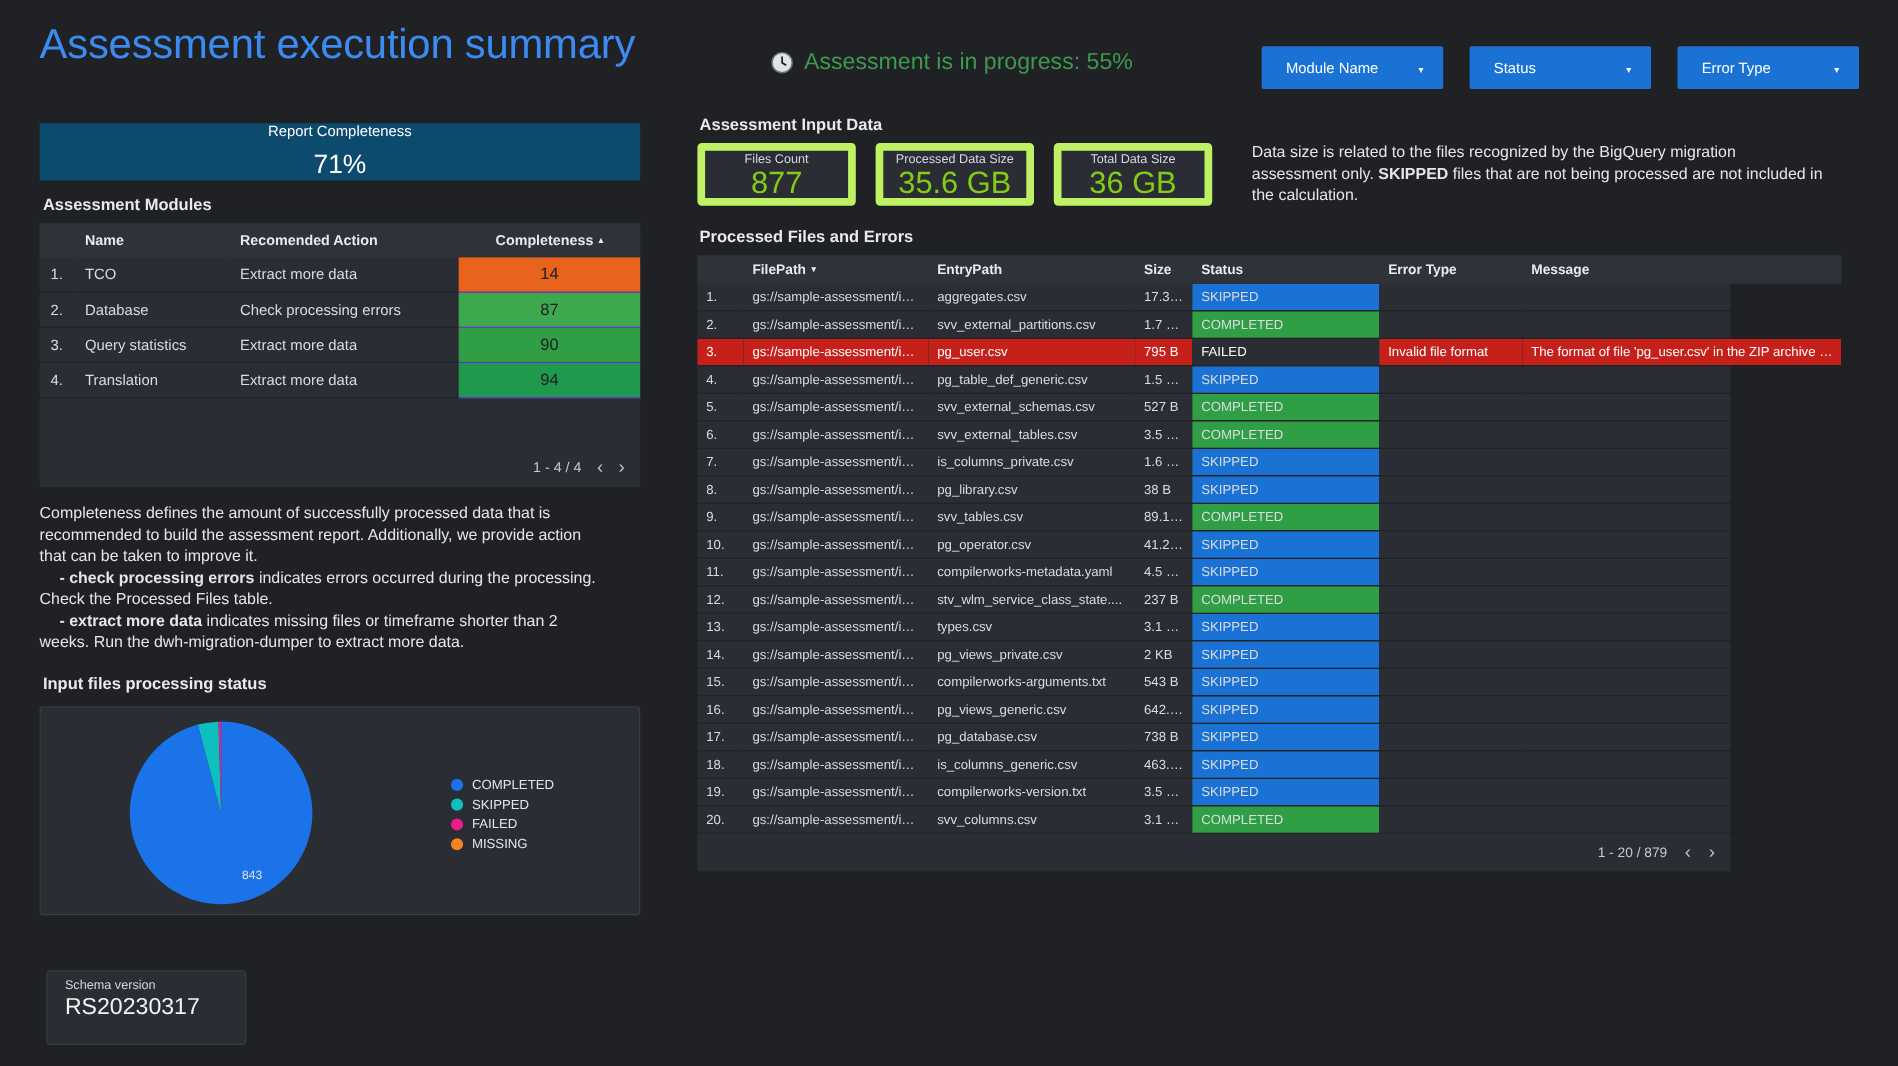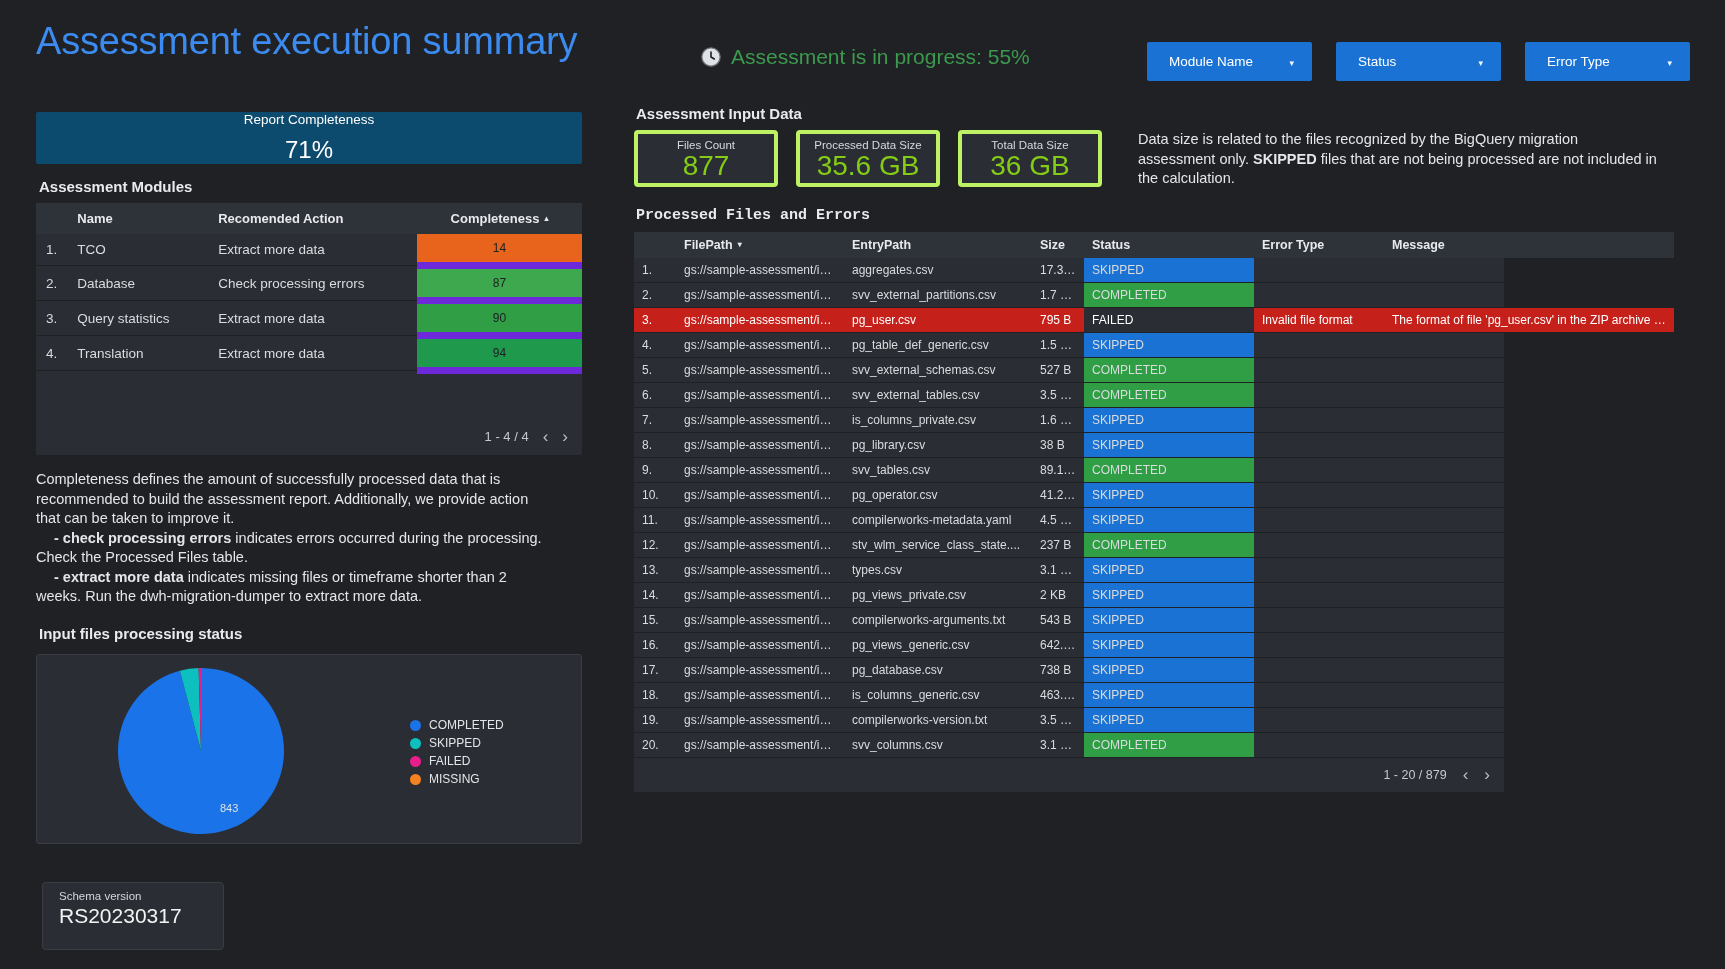--- a/index.html
+++ b/index.html
@@ -53,22 +53,22 @@
     background: #2e3239; color: #e8eaed; font-size: 13px; font-weight: bold;
     text-align: left; padding: 8px 10px; height: 28px;
   }
   .mod-table thead th.c-num { width: 30px; }
   .mod-table thead th.c-comp { text-align: center; width: 165px; }
   .mod-table tbody td {
     font-size: 13.5px; color: #dadce0; padding: 7px 10px;
     border-bottom: 1px solid #202124; height: 28px;
   }
   .mod-table tbody td.c-num { color: #dadce0; }
-  .mod-table .comp-cell { text-align: center; color: #202124; font-size: 12px;
-    border-bottom: 7px solid #6d28d9; }
+  .mod-table .comp-cell { text-align: center; color: #202124; font-size: 15px;
+    border-bottom: 1px solid #6d28d9; }
   .mod-empty { height: 48px; }
   .mod-pager {
     display: flex; align-items: center; justify-content: flex-end; gap: 14px;
     padding: 6px 14px 10px 0; font-size: 13px; color: #c6c9ce;
   }
   .pg-arrow { font-size: 17px; color: #bdc1c6; cursor: pointer; line-height: 1; }
 
   .desc { width: 520px; margin-top: 15px; font-size: 14.5px; line-height: 19.5px; color: #e4e6e9; }
   .desc p { margin-bottom: 0; }
   .desc .indent { text-indent: 18px; }
@@ -91,33 +91,33 @@
     position: absolute; left: 42px; top: 882px; width: 182px; height: 68px;
     background: #2a2d33; border: 1px solid #3a3d44; border-radius: 4px; padding: 7px 16px;
   }
   .mini-label { font-size: 11.5px; color: #d3d6da; }
   .mini-value { font-size: 21px; color: #f1f3f4; line-height: 26px; margin-top: 1px; }
 
   
   .right-col { position: absolute; left: 634px; top: 105px; width: 1058px; }
   .kpi-row { display: flex; align-items: flex-start; gap: 18px; margin-top: 8px; }
   .kpi-card {
-    width: 144px; height: 57px; background: #2a2d33; border: 4px solid #bef264;
+    width: 144px; height: 57px; background: #2a2d33; border: 7px solid #bef264;
     border-radius: 4px; display: flex; flex-direction: column;
     align-items: center; justify-content: center;
   }
   .kpi-label { font-size: 11.5px; color: #d6d9dd; }
   .kpi-value { font-size: 28px; color: #84cc16; line-height: 26px; margin-top: 2px; }
   .kpi-note {
     width: 520px; margin-left: 18px; font-size: 14.5px; line-height: 19.5px; color: #e4e6e9;
   }
   .kpi-note b { font-weight: bold; }
 
-  .files-title { font-size: 15px; font-weight: bold; margin: 18px 0 8px 2px; font-family: Liberation Mono, monospace; }
-  .files-table-wrap { width: 870px; background: #2a2d33; border-radius: 2px; }
+  .files-title { font-size: 15px; font-weight: bold; margin: 18px 0 8px 2px; }
+  .files-table-wrap { width: 939px; background: #2a2d33; border-radius: 2px; }
   .files-table { width: 100%; border-collapse: collapse; table-layout: fixed; }
   .files-table thead th {
     background: #2e3239; font-size: 12.5px; font-weight: bold; color: #e8eaed;
     text-align: left; padding: 6px 8px; height: 26px;
   }
   .files-table tbody td {
     font-size: 12px; color: #dadce0; padding: 5px 8px; height: 25px;
     border-bottom: 1px solid #202124; white-space: nowrap; overflow: hidden;
     text-overflow: ellipsis;
   }

